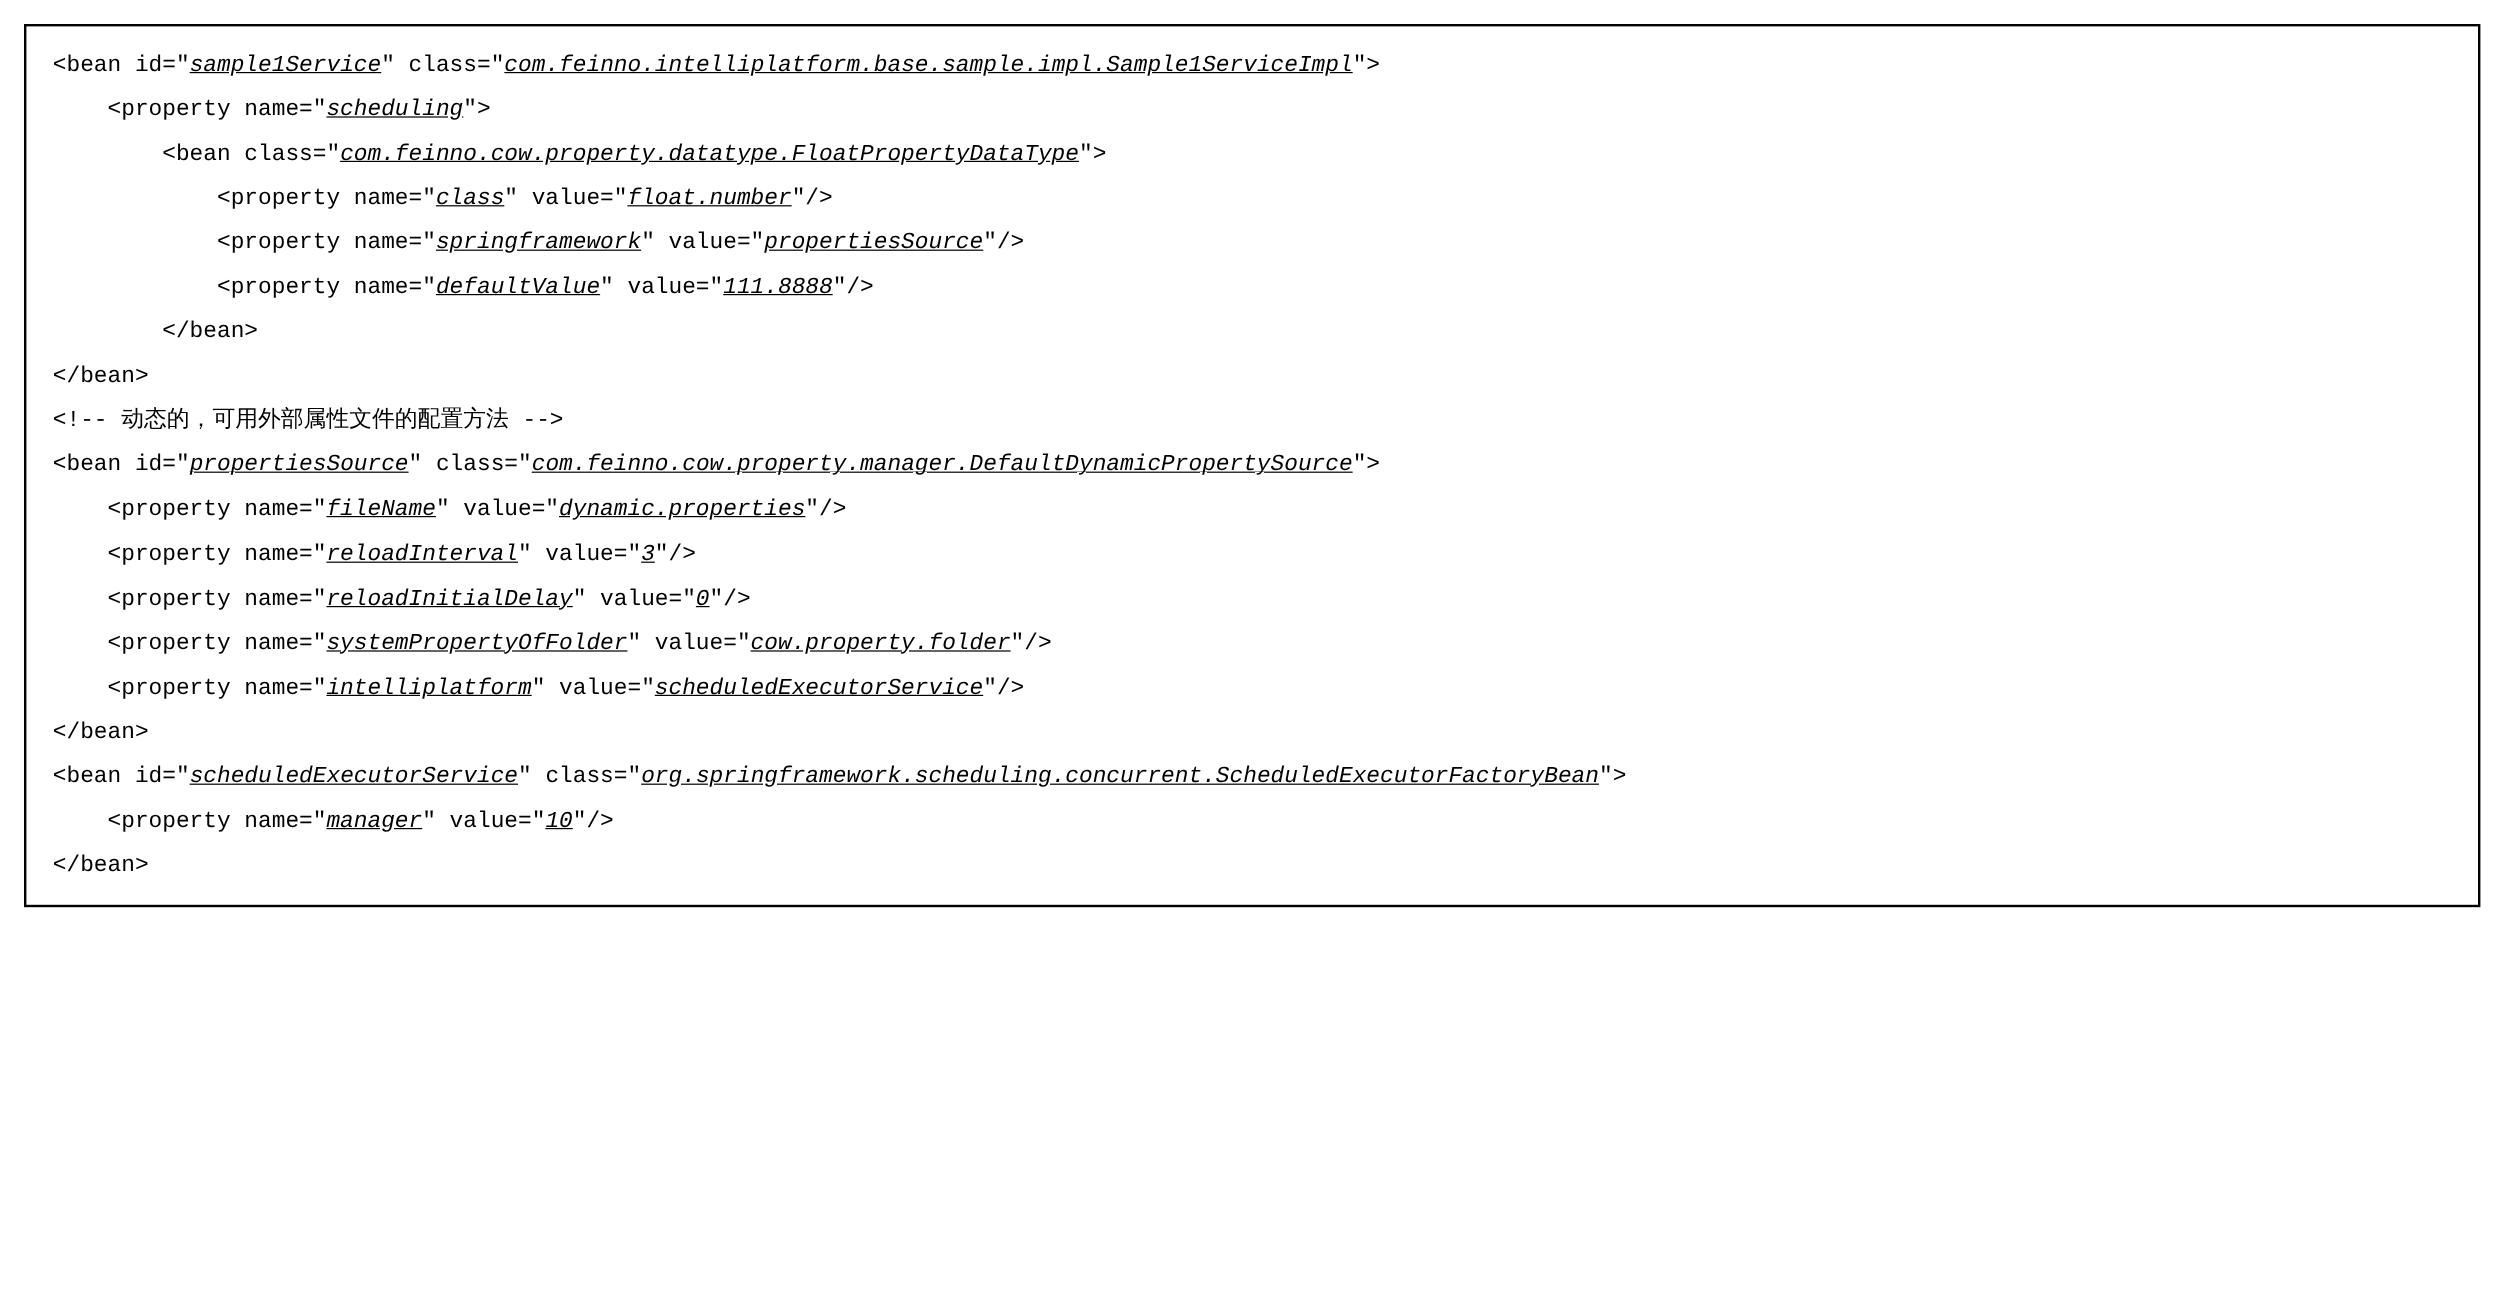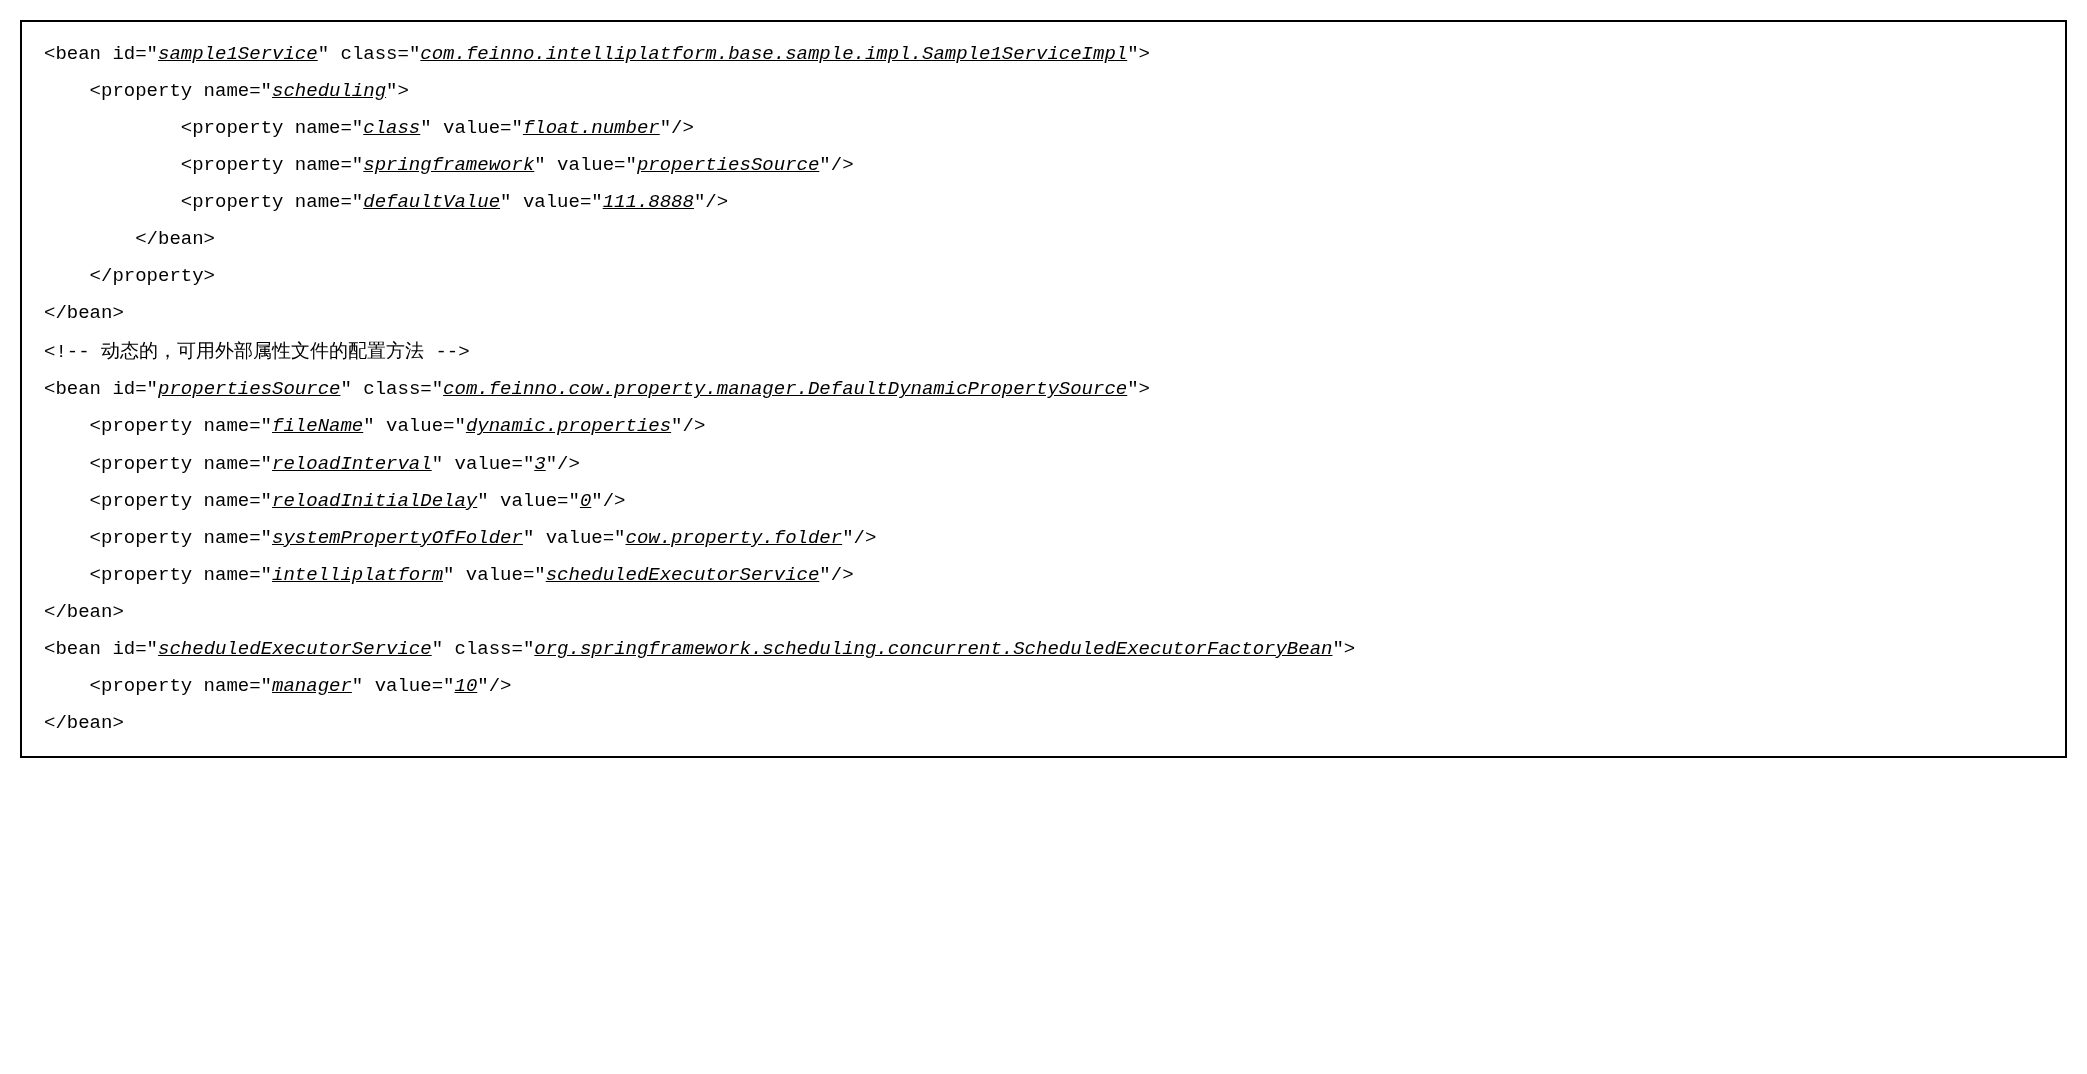--- a/index.html
+++ b/index.html
@@ -16,21 +16,21 @@
       color: black;
     }
     .line {
       white-space: pre;
     }
     .i1 { padding-left: 4ch; }
     .i2 { padding-left: 8ch; }
     .i3 { padding-left: 12ch; }
     .ital { font-style: italic; text-decoration: underline; }
     .comment-cn {
-      font-family: Liberation Serif, serif;
+      font-family: Liberation Mono, monospace;
       font-style: normal;
     }
     .cursor-box {
       display: inline-block;
       width: 0.6ch;
       height: 1.05em;
       border: 1px solid black;
       box-sizing: border-box;
       vertical-align: text-bottom;
       margin-bottom: -2px;
@@ -38,30 +38,30 @@
   </style>
 </head>
 <body>
 
 <div class="code-box">
 
   <div class="line"><span>&lt;bean id="</span><span class="ital">sample1Service</span><span>" class="</span><span class="ital">com.feinno.intelliplatform.base.sample.impl.Sample1ServiceImpl</span><span>"&gt;</span></div>
 
   <div class="line i1"><span>&lt;property name="</span><span class="ital">scheduling</span><span>"&gt;</span></div>
 
+  <div class="line i2"><span>&lt;bean class="</span><span class="ital">com.feinno.cow.property.datatype.FloatPropertyDataType</span><span>"&gt;</span></div>
 
   <div class="line i3"><span>&lt;property name="</span><span class="ital">class</span><span>" value="</span><span class="ital">float.number</span><span>"/&gt;</span></div>
 
   <div class="line i3"><span>&lt;property name="</span><span class="ital">springframework</span><span>" value="</span><span class="ital">propertiesSource</span><span>"/&gt;</span></div>
 
   <div class="line i3"><span>&lt;property name="</span><span class="ital">defaultValue</span><span>" value="</span><span class="ital">111.8888</span><span>"/&gt;</span></div>
 
   <div class="line i2"><span>&lt;/bean&gt;</span></div>
 
-  <div class="line i1"><span>&lt;/property&gt;</span></div>
 
   <div class="line"><span>&lt;/bean&gt;</span></div>
 
   <div class="line"><span>&lt;!-- </span><span class="comment-cn">动态的，可用外部属性文件的配置方法</span><span> --&gt;</span></div>
 
   <div class="line"><span>&lt;bean id="</span><span class="ital">propertiesSource</span><span>" class="</span><span class="ital">com.feinno.cow.property.manager.DefaultDynamicPropertySource</span><span>"&gt;</span></div>
 
   <div class="line i1"><span>&lt;property name="</span><span class="ital">fileName</span><span>" value="</span><span class="ital">dynamic.properties</span><span>"/&gt;</span></div>
 
   <div class="line i1"><span>&lt;property name="</span><span class="ital">reloadInterval</span><span>" value="</span><span class="ital">3</span><span>"/&gt;</span></div>

